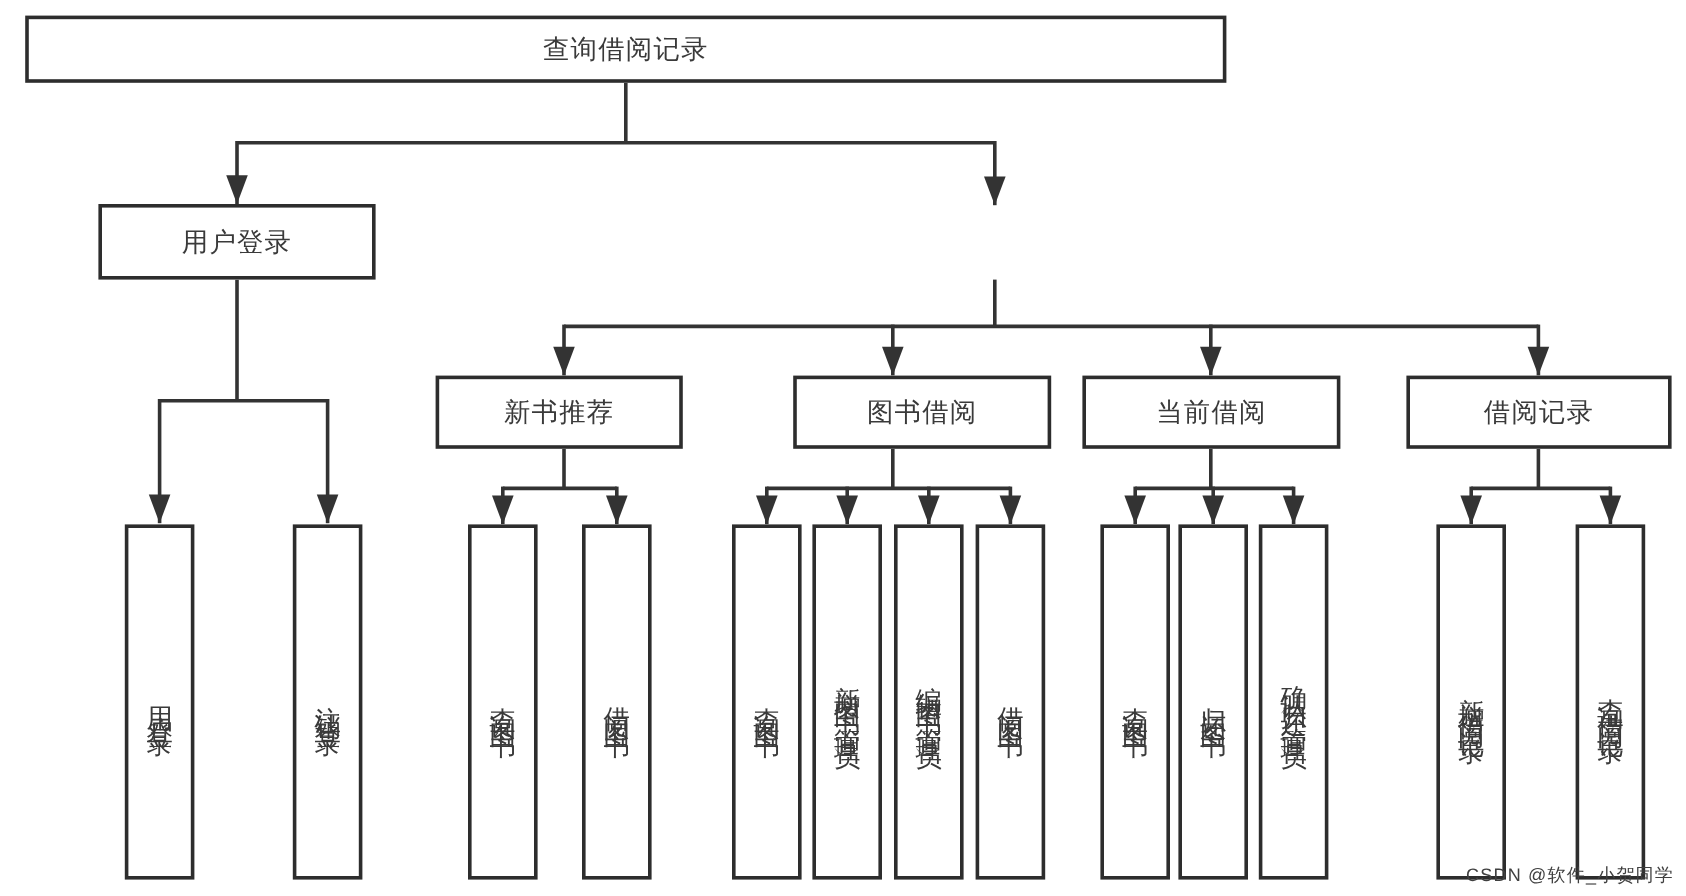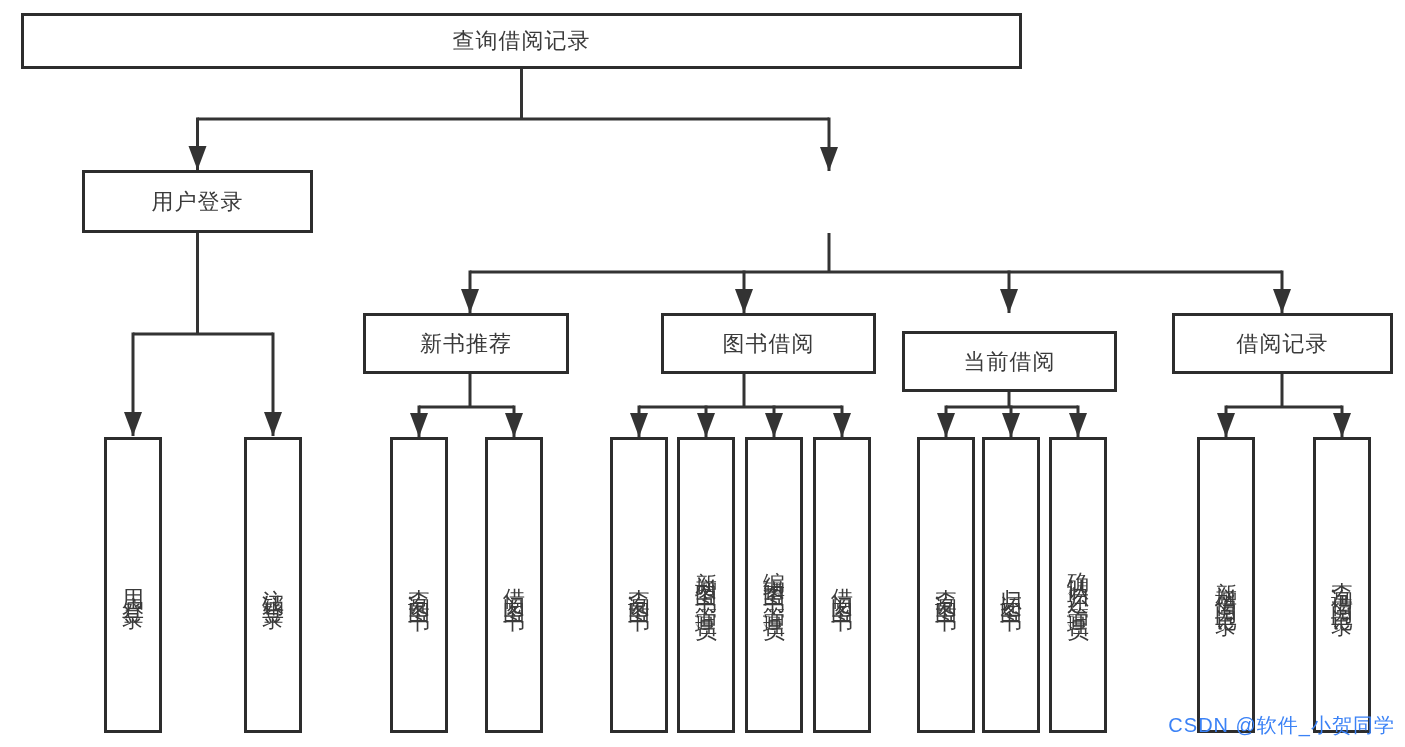--- a/index.html
+++ b/index.html
@@ -39,22 +39,22 @@
     writing-mode: vertical-rl;
     text-orientation: mixed;
     letter-spacing: 7px;
     white-space: normal;
     line-height: 1;
   }
   .watermark {
     position: absolute;
     right: 10px;
     bottom: 8px;
-    font-size: 20px;
-    color: #3b82f6;
+    font-size: 15px;
+    color: #404040;
     letter-spacing: 1px;
     pointer-events: none;
   }
 </style>
 </head>
 <body>
 
 <div class="stage">
 
   <svg class="connectors" viewBox="0 0 1405 747" xmlns="http://www.w3.org/2000/svg">
@@ -106,21 +106,21 @@
       <line x1="1342" y1="405.5" x2="1342" y2="437" marker-end="url(#arw)"></line>
     </g>
   </svg>
 
   <div class="node" style="left:21px; top:13px; width:1001px; height:56px;">查询借阅记录</div>
 
   <div class="node" style="left:82px; top:170px; width:231px; height:63px;">用户登录</div>
 
   <div class="node" style="left:363px; top:313px; width:206px; height:61px;font-family:Liberation Serif, serif;">新书推荐</div>
   <div class="node" style="left:637px; top:313px; width:215px; height:61px;margin-left:24px;">图书借阅</div>
-  <div class="node" style="left:902px; top:331px; width:215px; height:61px;">当前借阅</div>
+  <div class="node" style="left:902px; top:313px; width:215px; height:61px;">当前借阅</div>
   <div class="node" style="left:1172px; top:313px; width:221px; height:61px;text-align:right;">借阅记录</div>
 
   <div class="node node-v" style="left:104px; top:437px; width:58px; height:296px;">用户登录</div>
   <div class="node node-v" style="left:244px; top:437px; width:58px; height:296px;">注销登录</div>
 
   <div class="node node-v" style="left:390px; top:437px; width:58px; height:296px;">查询图书</div>
   <div class="node node-v" style="left:485px; top:437px; width:58px; height:296px;">借阅图书</div>
 
   <div class="node node-v" style="left:610px; top:437px; width:58px; height:296px;">查询图书</div>
   <div class="node node-v" style="left:677px; top:437px; width:58px; height:296px;">新增图书（管理员）</div>

